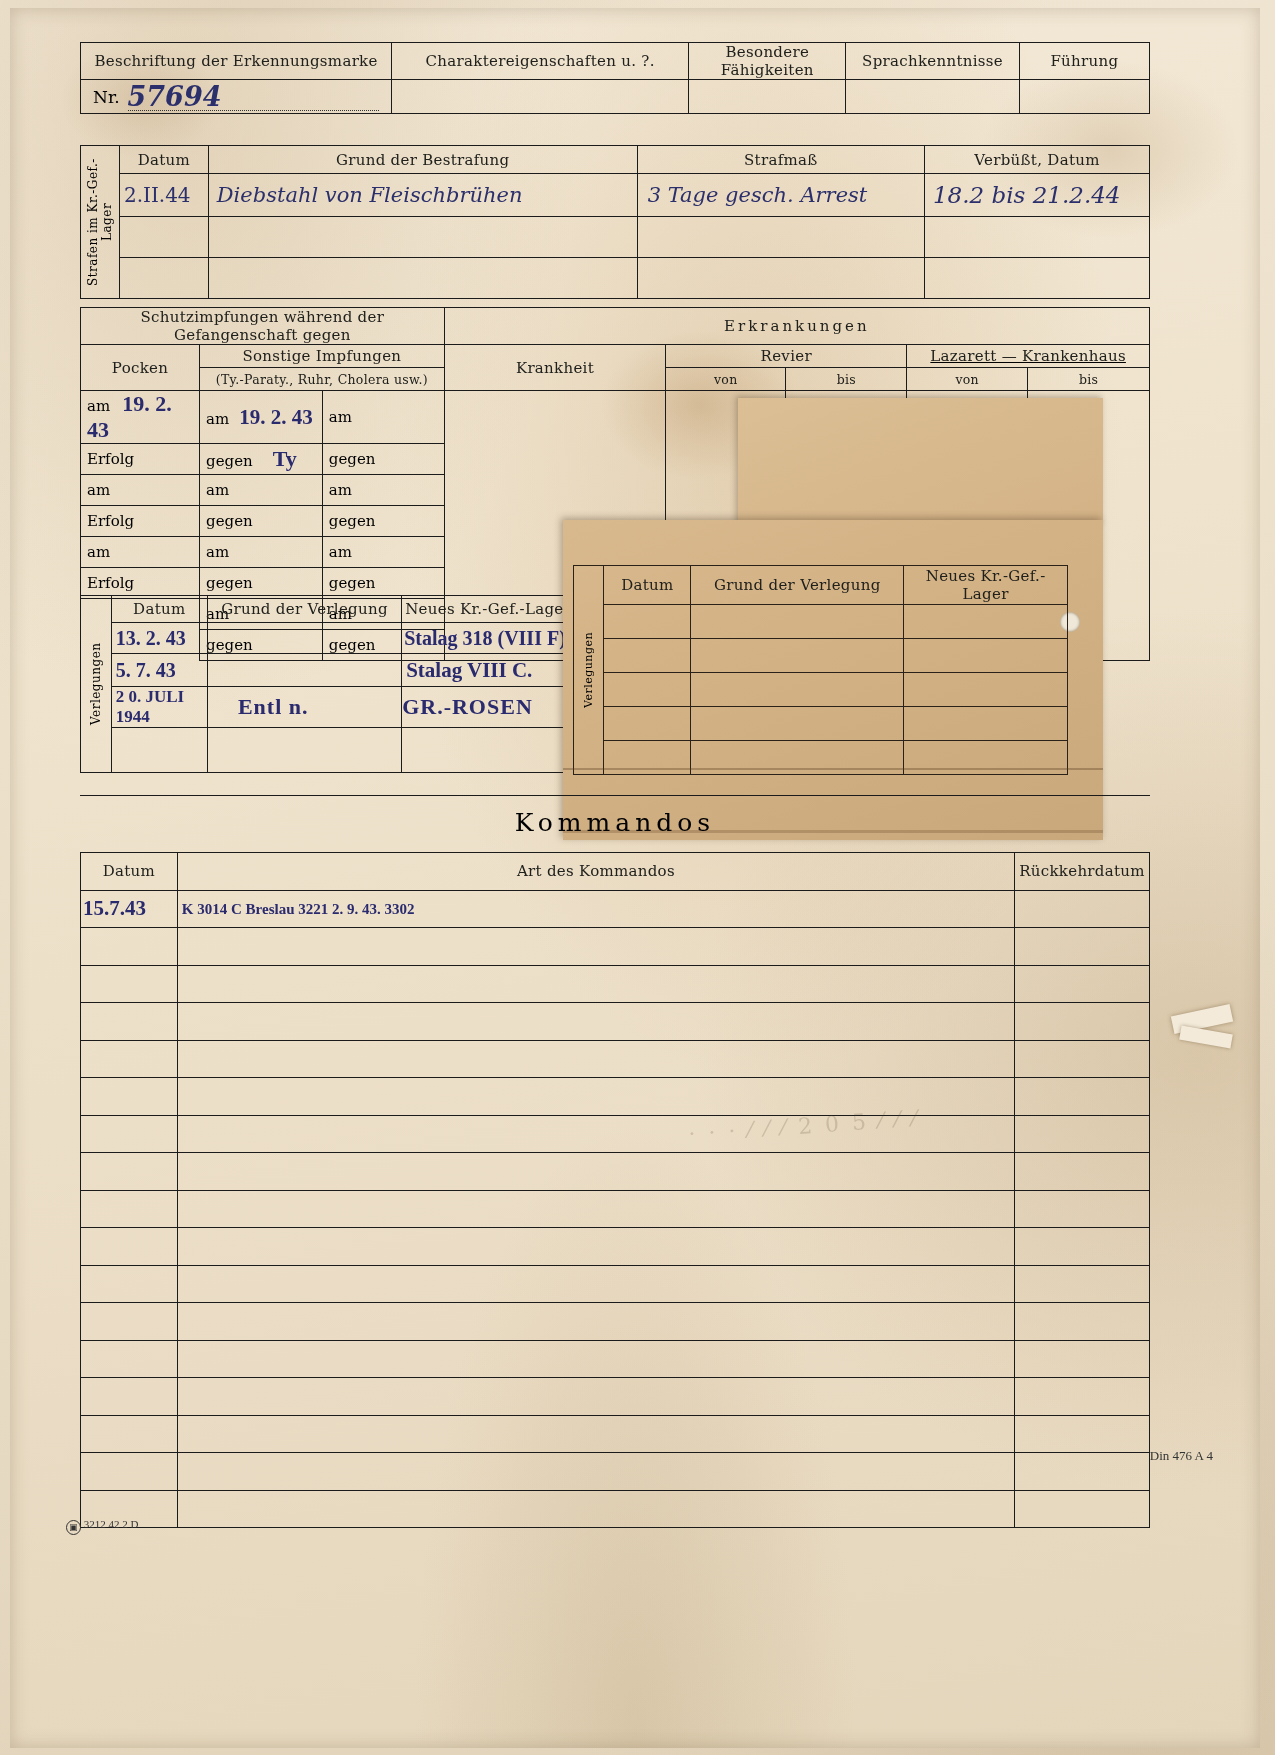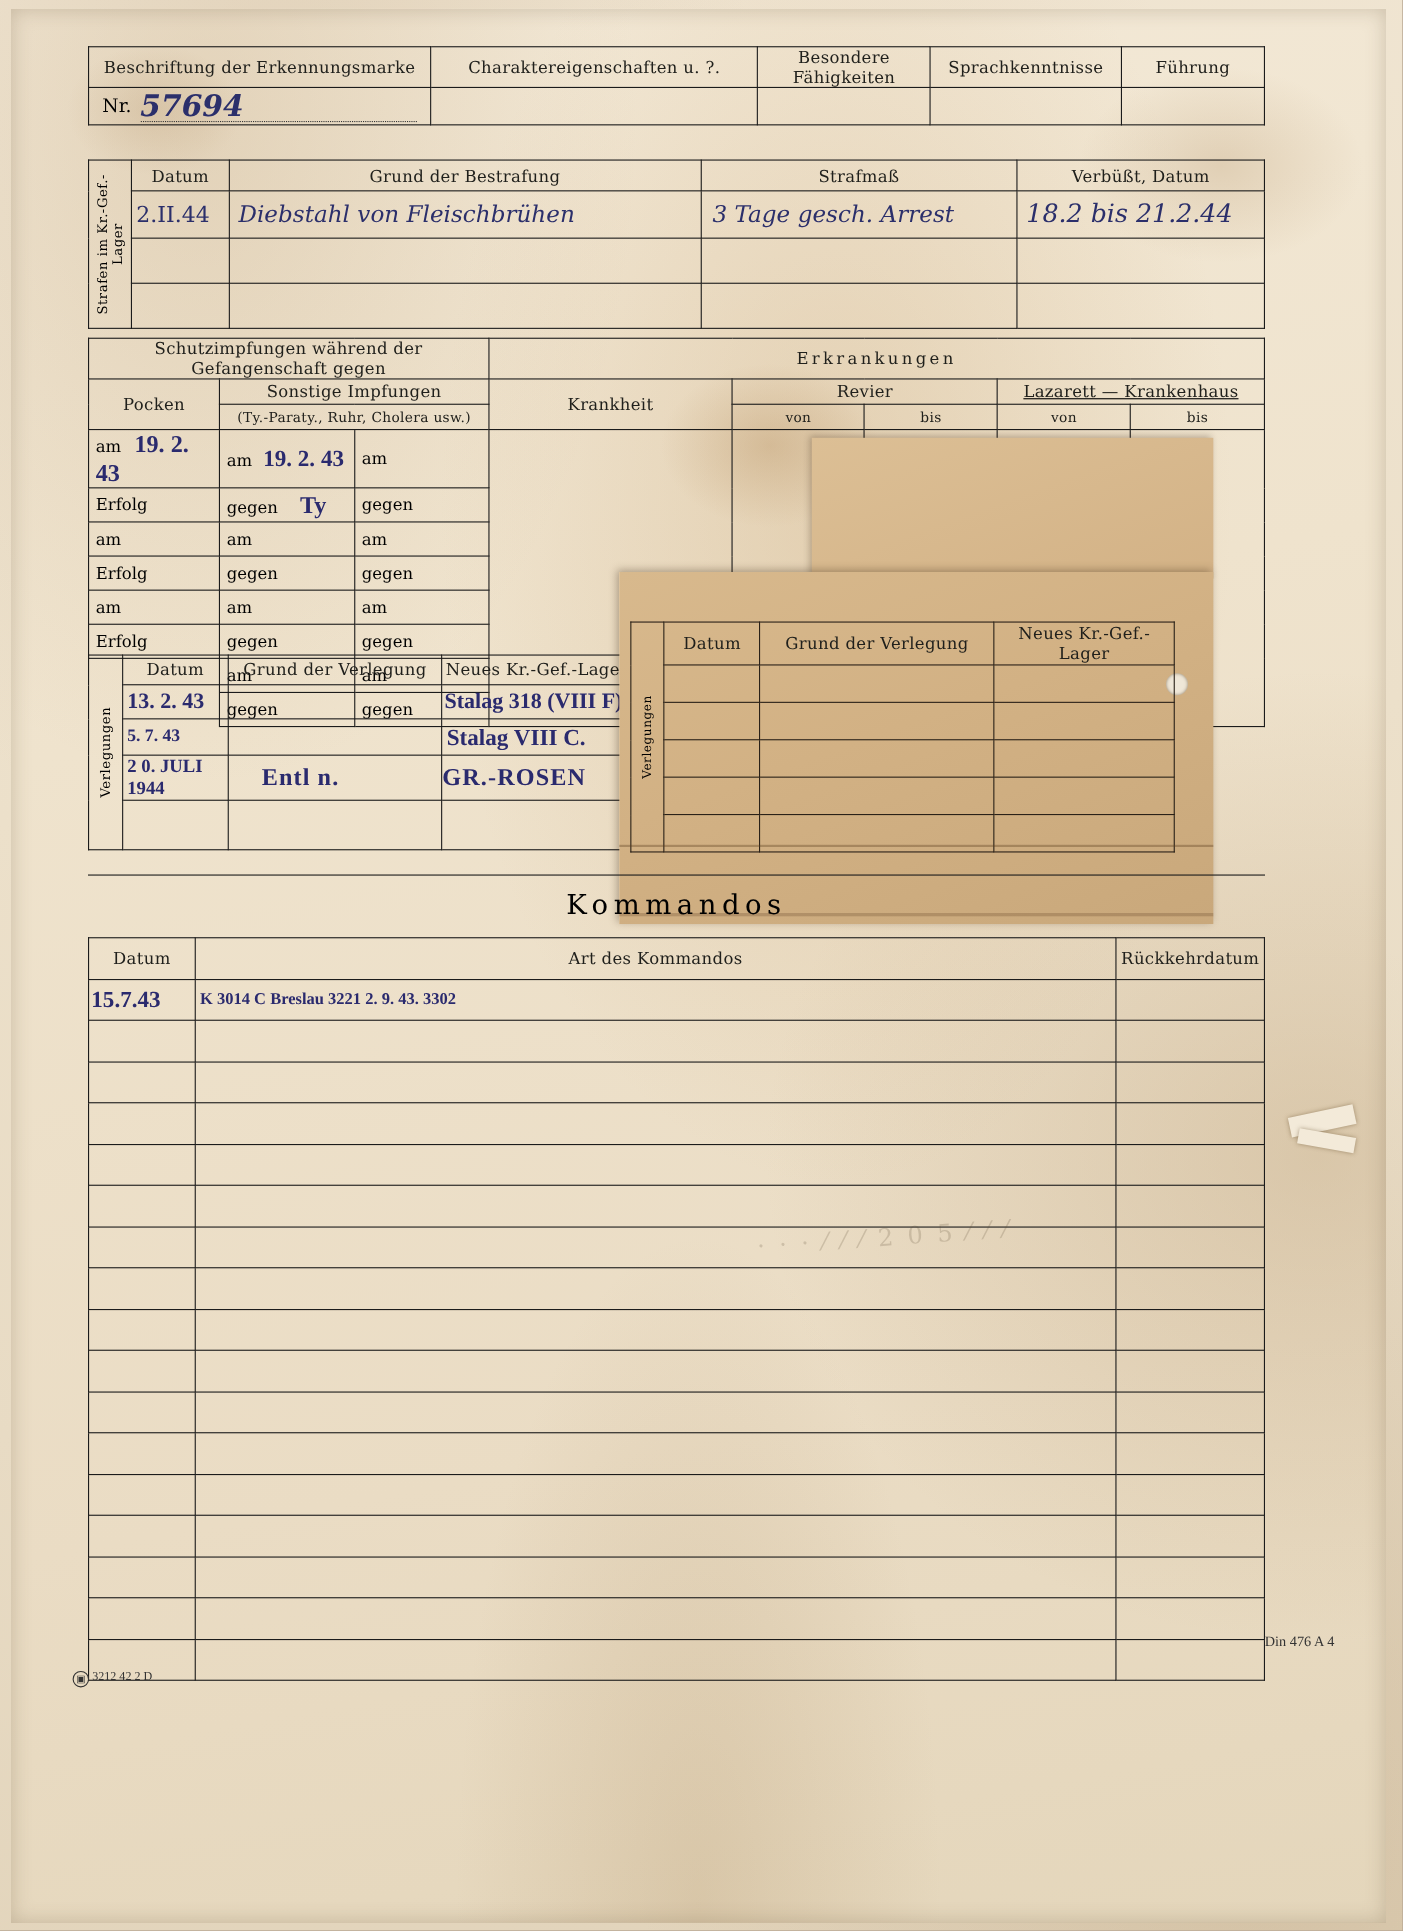--- a/index.html
+++ b/index.html
@@ -53,21 +53,21 @@
     position:absolute;left:738px;top:398px;width:365px;height:128px;
     background:linear-gradient(160deg,#dcbf95 0%,#d3b286 100%);
     box-shadow:-2px -2px 6px rgba(60,40,20,0.30);
   }
   #sliptbl{position:absolute;left:573px;top:565px;width:495px;border-collapse:collapse;}
   #sliptbl td{border:1px solid #2a2118;height:31px;}
   .hole{position:absolute;width:20px;height:20px;border-radius:50%;
     background:#efe7d8;box-shadow:0 0 3px rgba(80,60,30,0.6) inset;}
   .tear{position:absolute;background:#efe7d8;}
   .footl{position:absolute;left:66px;top:1518px;font-size:11px;color:#333;}
-  .footr{position:absolute;right:62px;top:1484px;font-size:13px;color:#333;}
+  .footr{position:absolute;right:62px;top:1448px;font-size:13px;color:#333;}
   .stain{position:absolute;border-radius:50%;pointer-events:none;}
 </style>
 </head>
 <body>
 
 <div id="page">
   <div class="paper"></div>
 
   <div class="stain" style="left:600px;top:330px;width:200px;height:150px;background:radial-gradient(ellipse,rgba(180,140,90,0.35),rgba(180,140,90,0) 70%);"></div>
   <div class="stain" style="left:60px;top:40px;width:160px;height:120px;background:radial-gradient(ellipse,rgba(170,135,90,0.22),rgba(170,135,90,0) 70%);"></div>
@@ -276,21 +276,21 @@
       <td style="width:172px;">
         <div class="lbl fr">Neues Kr.-Gef.-Lager</div>
       </td>
     </tr>
     <tr>
       <td style="height:30px;padding-left:4px;"><span class="stamp" style="font-size:20px;text-align:center;">13. 2. 43</span></td>
       <td><span></span></td>
       <td style="padding-left:2px;"><span class="stamp" style="font-size:20px;white-space:nowrap;">Stalag 318 (VIII F)</span></td>
     </tr>
     <tr>
-      <td style="height:32px;padding-left:4px;"><span class="stamp" style="font-size:16px;">5. 7. 43</span></td>
+      <td style="height:32px;padding-left:4px;"><span class="stamp" style="font-size:20px;">5. 7. 43</span></td>
       <td><span></span></td>
       <td style="padding-left:4px;"><span class="stamp" style="font-size:21px;">Stalag VIII C.</span></td>
     </tr>
     <tr>
       <td style="height:36px;padding-left:4px;"><span class="stamp" style="font-size:17px;">2 0. JULI 1944</span></td>
       <td style="padding-left:30px;"><span class="stamp" style="font-size:22px;letter-spacing:1px;">Entl&nbsp;n.</span></td>
       <td style="padding-left:0px;"><span class="stamp" style="font-size:22px;letter-spacing:1px;">GR.-ROSEN</span></td>
     </tr>
     <tr>
       <td style="height:44px;"><span></span></td>

